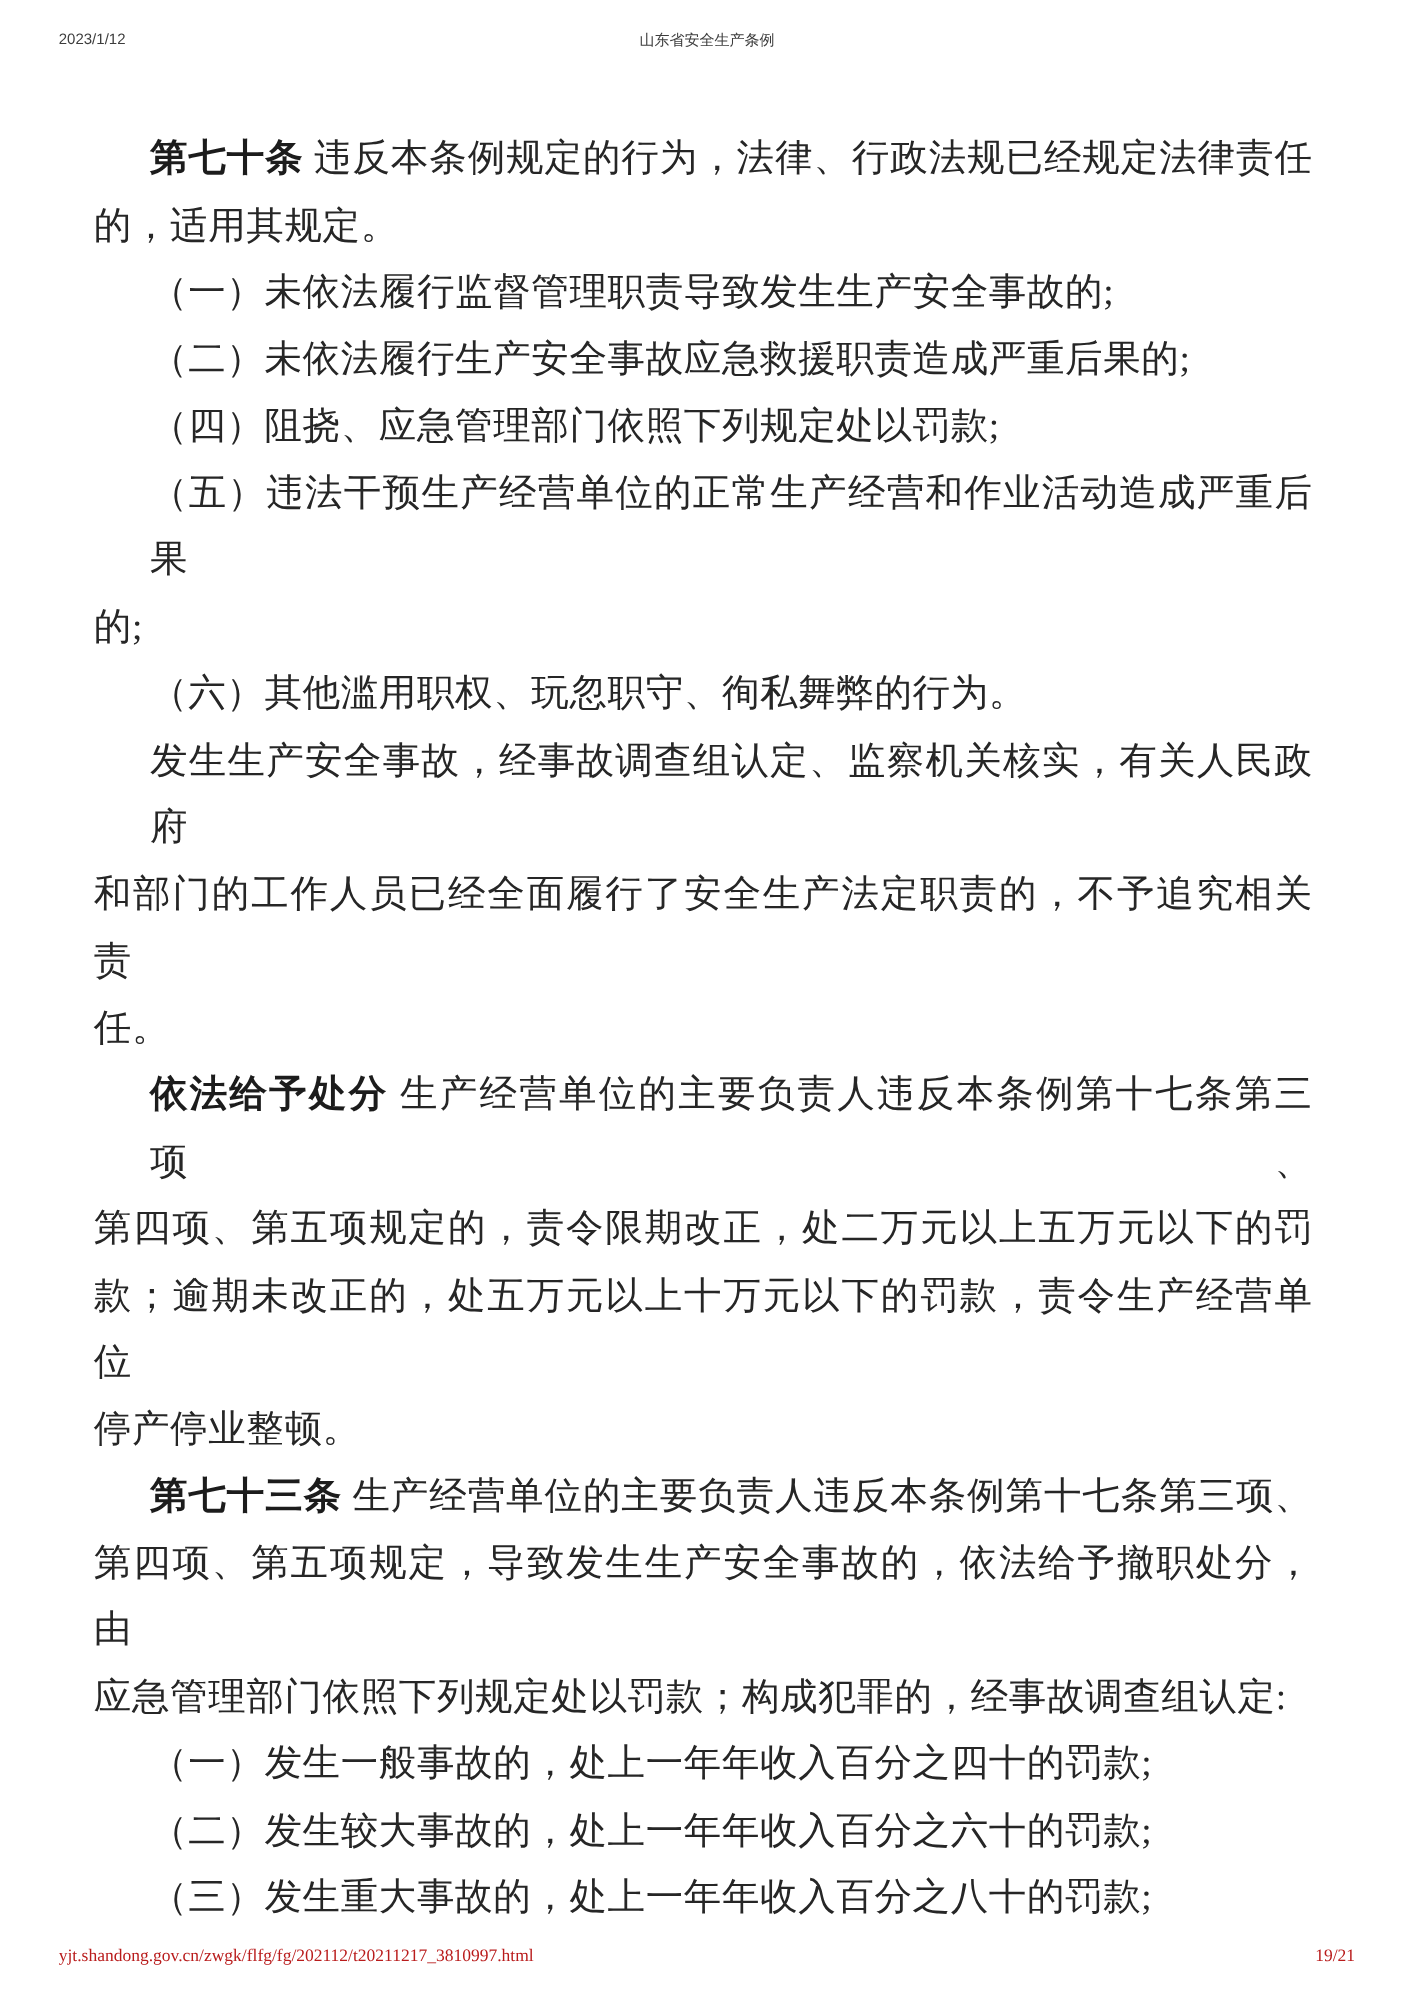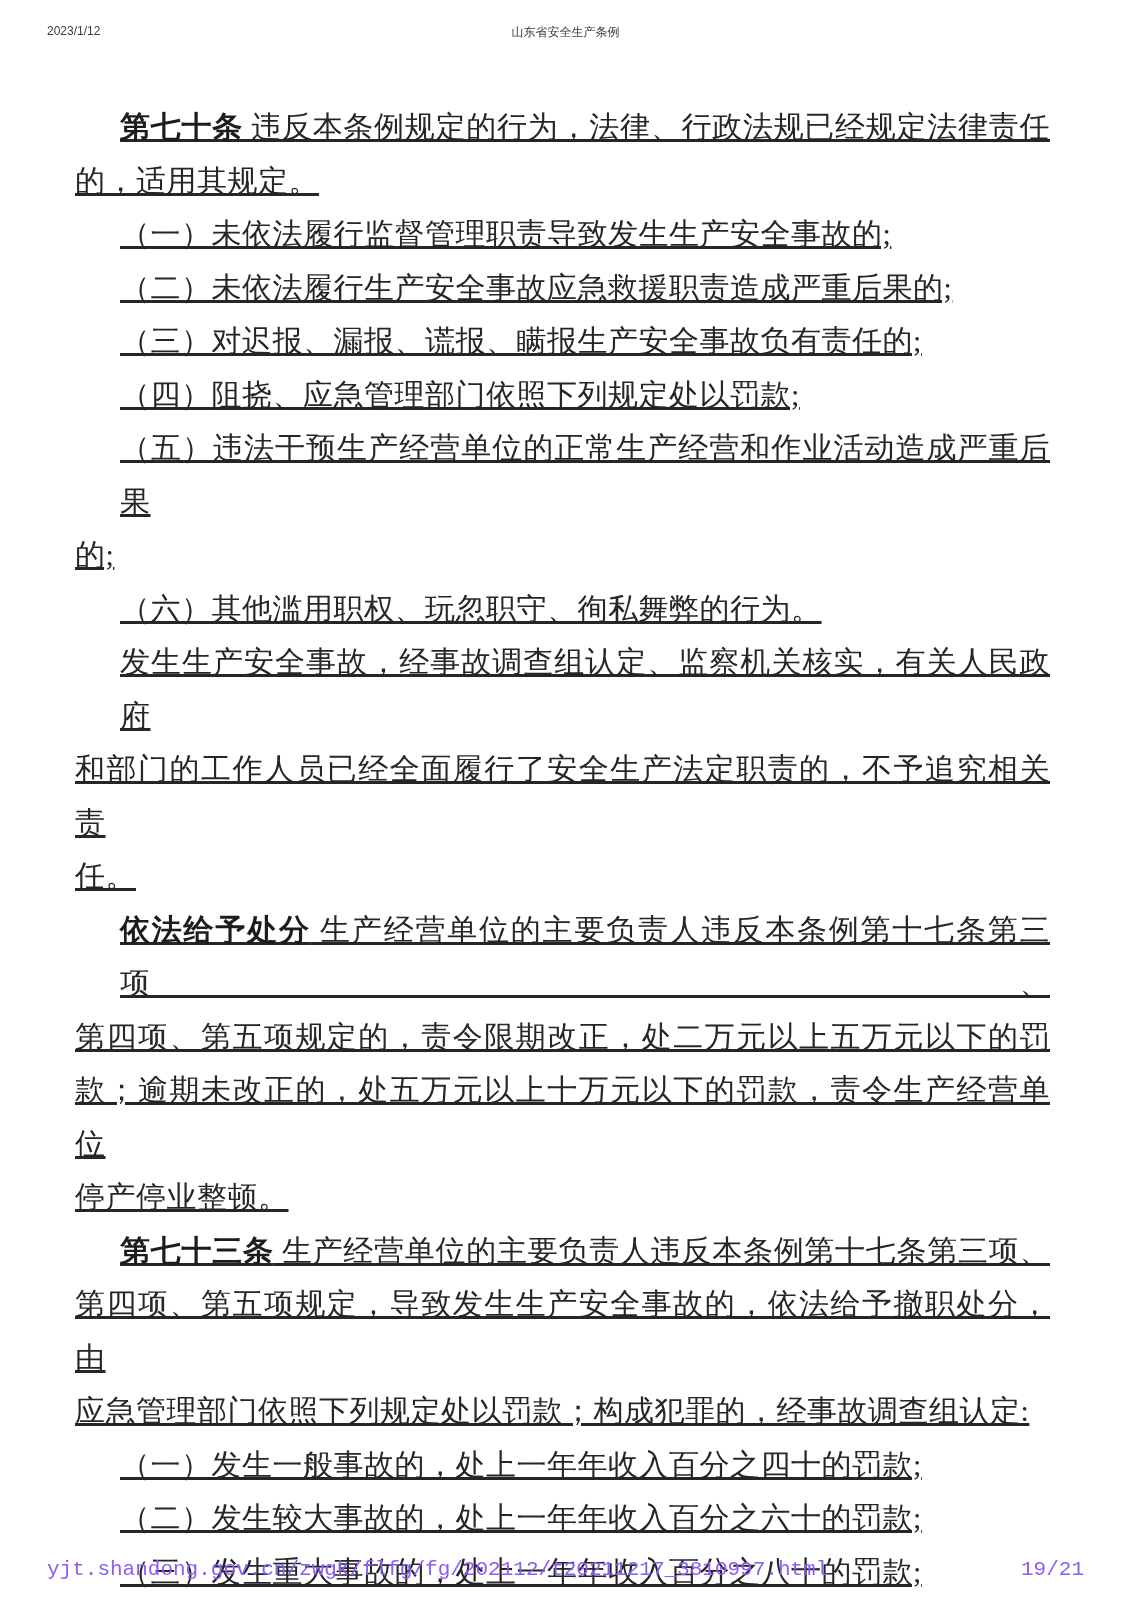--- a/index.html
+++ b/index.html
@@ -25,42 +25,41 @@
   .print-header .date { position: absolute; left: 0; top: 0; }
   .print-header .doc-title {
     position: absolute; left: 0; right: 0; top: 0;
     text-align: center;
   }
 
   .print-footer {
     position: absolute;
     left: 47px; right: 47px; bottom: 22px;
     height: 20px;
-    font-family: Liberation Mono, monospace;
-    font-size: 21px;
-    color: #8b5cf6;
+    font-family: Liberation Serif, serif;
+    font-size: 14px;
+    color: #b91c1c;
   }
   .print-footer .url { position: absolute; left: 0; top: 0; }
   .print-footer .page-num { position: absolute; right: 0; top: 0; }
 
   
   .doc-body {
     position: absolute;
     top: 100px;
     left: 75px;
     right: 81px;
     font-size: 30px;
     line-height: 53.5px;
     color: #262626;
     letter-spacing: 0.5px;
   }
   .line {
     white-space: nowrap;
     text-align: left;
-    text-decoration: underline;
   }
   .line.j {
     white-space: normal;
     text-align: justify;
     text-align-last: justify;
     text-justify: inter-ideograph;
   }
   .line.i { padding-left: 45px; }
   .art-num {
     font-weight: 700;
@@ -74,21 +73,20 @@
 <div class="print-header">
   <span class="date">2023/1/12</span>
   <span class="doc-title">山东省安全生产条例</span>
 </div>
 
 <div class="doc-body" id="doc-body">
     <div class="line i j"><span class="art-num">第七十条</span> 违反本条例规定的行为，法律、行政法规已经规定法律责任</div>
     <div class="line">的，适用其规定。</div>
     <div class="line i">（一）未依法履行监督管理职责导致发生生产安全事故的;</div>
     <div class="line i">（二）未依法履行生产安全事故应急救援职责造成严重后果的;</div>
-    <div class="line i">（三）对迟报、漏报、谎报、瞒报生产安全事故负有责任的;</div>
     <div class="line i">（四）阻挠、应急管理部门依照下列规定处以罚款;</div>
     <div class="line i j">（五）违法干预生产经营单位的正常生产经营和作业活动造成严重后果</div>
     <div class="line">的;</div>
     <div class="line i">（六）其他滥用职权、玩忽职守、徇私舞弊的行为。</div>
     <div class="line i j">发生生产安全事故，经事故调查组认定、监察机关核实，有关人民政府</div>
     <div class="line j">和部门的工作人员已经全面履行了安全生产法定职责的，不予追究相关责</div>
     <div class="line">任。</div>
     <div class="line i j"><span class="art-num">依法给予处分</span> 生产经营单位的主要负责人违反本条例第十七条第三项、</div>
     <div class="line j">第四项、第五项规定的，责令限期改正，处二万元以上五万元以下的罚</div>
     <div class="line j">款；逾期未改正的，处五万元以上十万元以下的罚款，责令生产经营单位</div>

